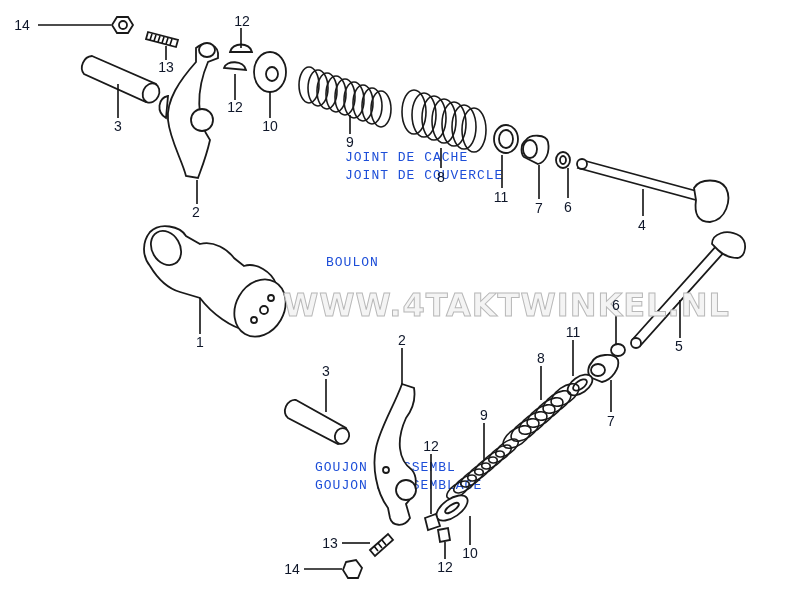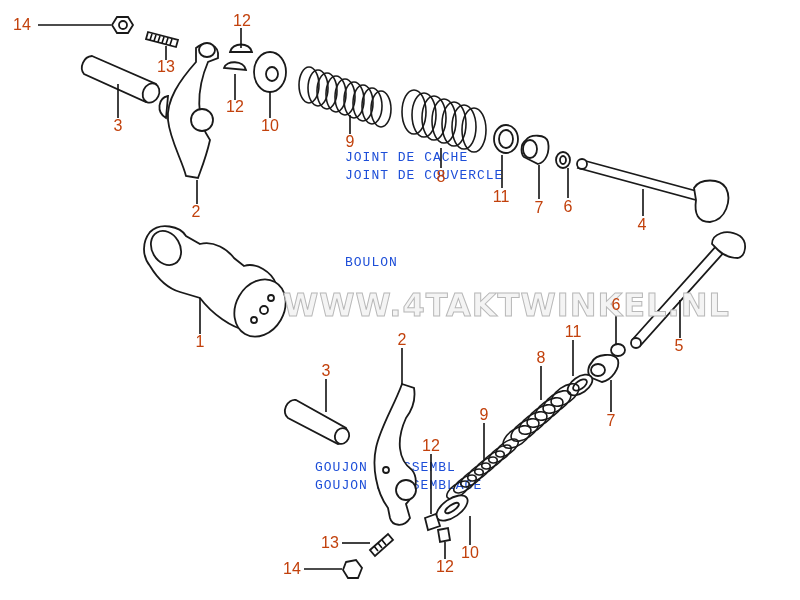--- a/index.html
+++ b/index.html
@@ -1,35 +1,35 @@
 <!DOCTYPE html>
 <html><head>
 <meta charset="utf-8">
 <style>
   html, body { margin:0; padding:0; background:#ffffff; }
   body { width:800px; height:600px; overflow:hidden; position:relative; font-family:"Liberation Sans", sans-serif; }
   #stage { position:absolute; left:0; top:0; width:800px; height:600px; }
   .bg-ghost { position:absolute; color:#1d4ed8; font-family:Liberation Mono, monospace; font-size:13px; letter-spacing:1px; white-space:pre; }
-  .callout { position:absolute; font-size:16px; color:#c2410c; line-height:1; transform:translate(-50%,-50%);text-align:right; }
+  .callout { position:absolute; font-size:14px; color:#0f172a; line-height:1; transform:translate(-50%,-50%);text-align:right; }
   .watermark { position:absolute; left:283px; top:286px; font-family:"DejaVu Sans", sans-serif; font-weight:bold; font-size:32px; letter-spacing:1px;
     color:#f4f4f4; -webkit-text-stroke:1px #b8b8b8; }
   svg { position:absolute; left:0; top:0; }
   .ln { stroke:#111; stroke-width:1.6; fill:none; }
   .part { stroke:#1a1a1a; stroke-width:1.8; fill:#ffffff; }
   .leader { stroke:#111; stroke-width:1.6; }
   .spring { stroke:#1a1a1a; stroke-width:1.6; fill:none; }
 </style>
 </head>
 <body>
 
 <div id="stage">
 
   <div class="bg-ghost" style="left:345px;top:150px">JOINT DE CACHE</div>
   <div class="bg-ghost" style="left:345px;top:168px">JOINT DE COUVERCLE</div>
-  <div class="bg-ghost" style="left:345px;top:255px">BOULON</div>
+  <div class="bg-ghost" style="left:326px;top:255px">BOULON</div>
   <div class="bg-ghost" style="left:315px;top:460px">GOUJON D'ASSEMBL</div>
   <div class="bg-ghost" style="left:315px;top:478px">GOUJON D'ASSEMBLAGE</div>
 
   <svg width="800" height="600" viewBox="0 0 800 600">
 
     <g>
       <polygon class="part" points="117,17 128,17 133,25 128,33 117,33 112,25"></polygon>
       <circle class="part" cx="123" cy="25" r="4"></circle>
       <line class="leader" x1="38" y1="25" x2="111" y2="25"></line>
     </g>

